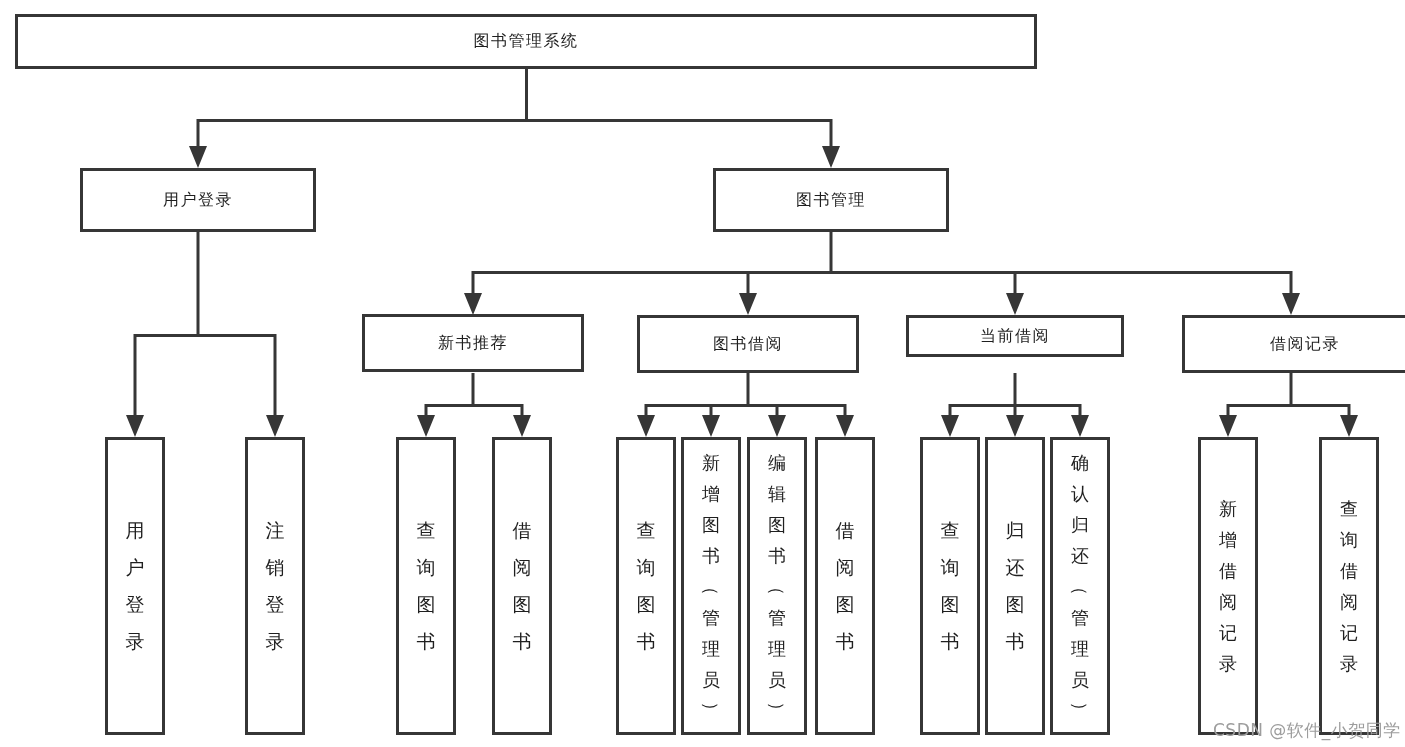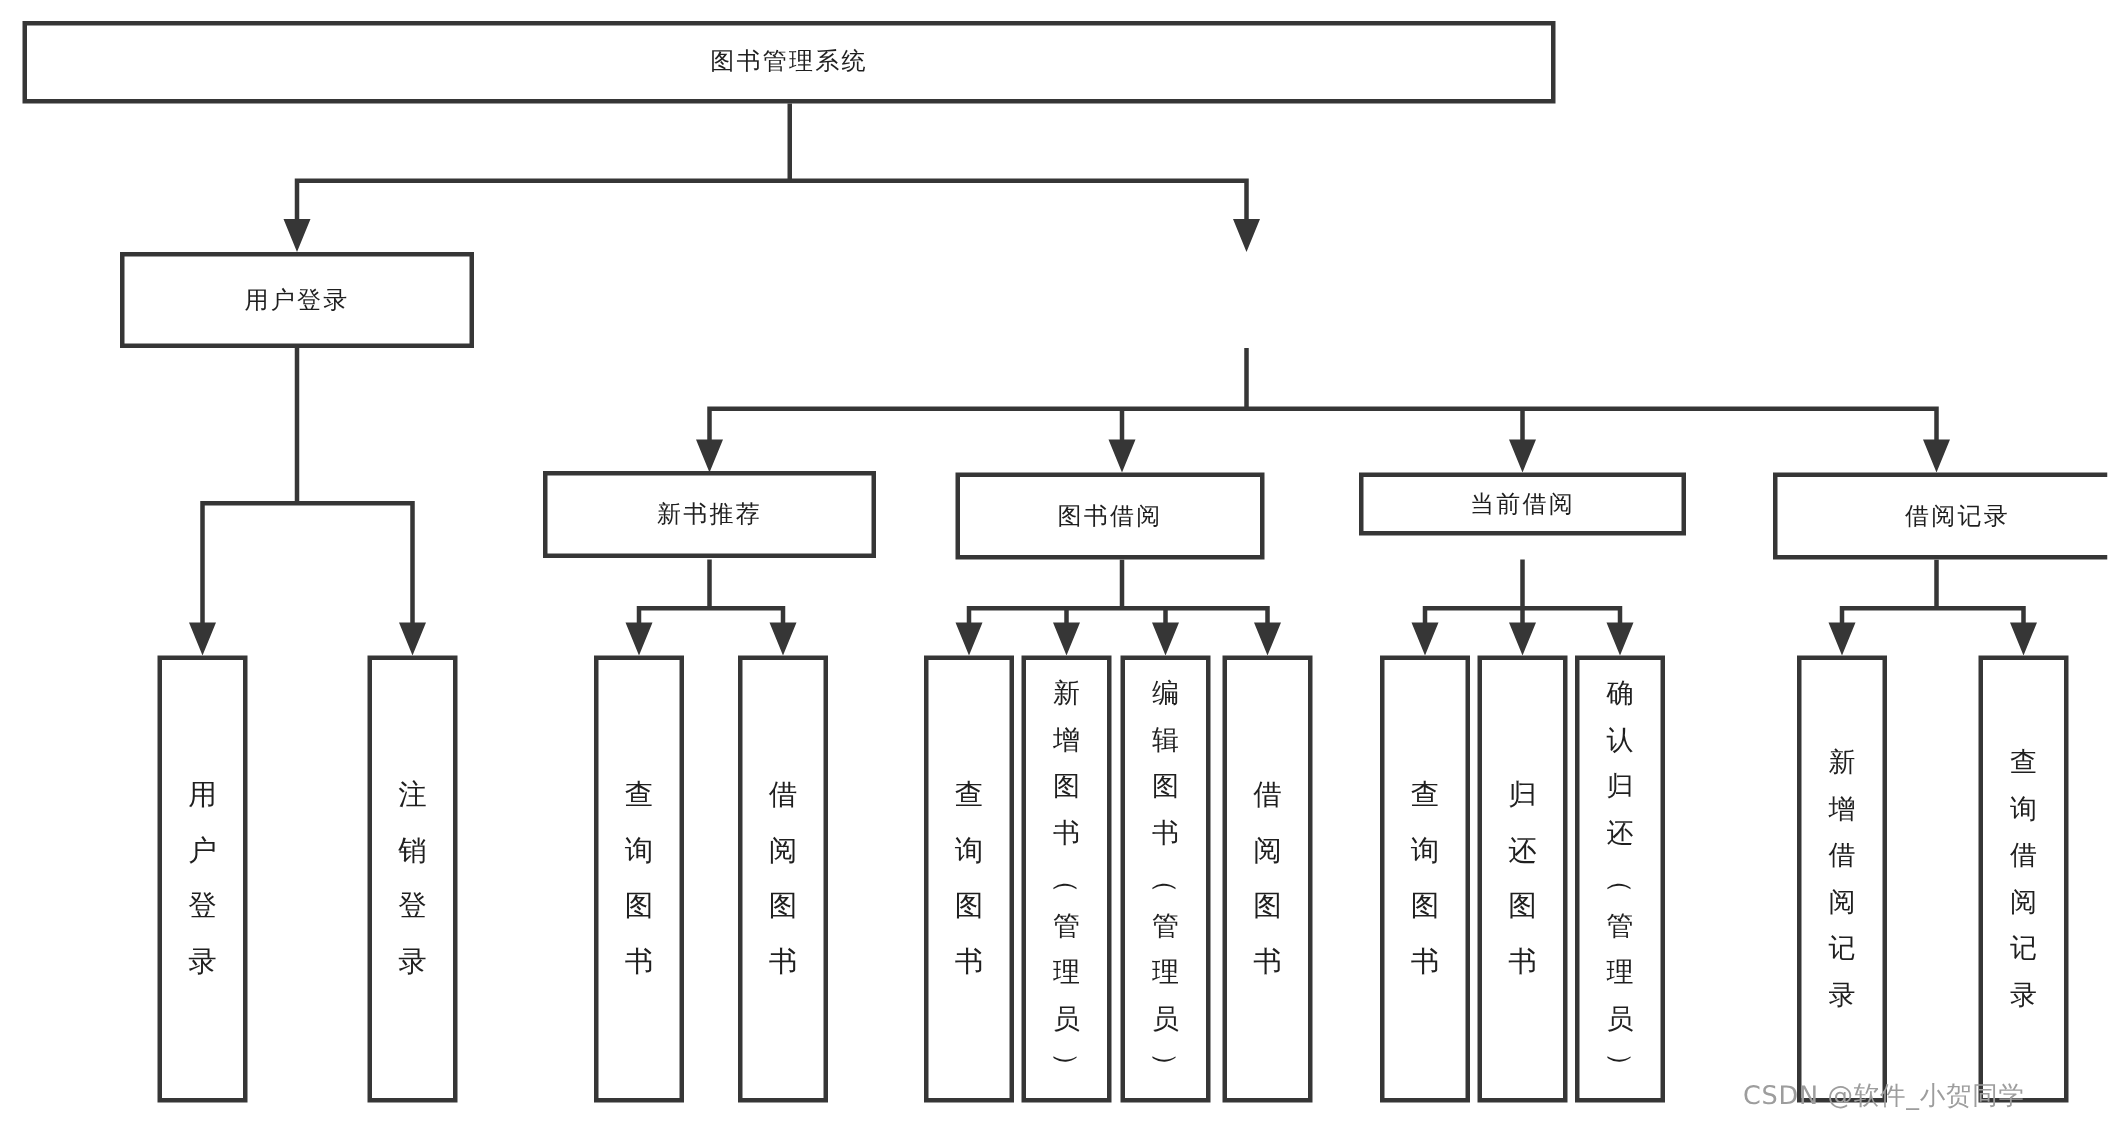--- a/index.html
+++ b/index.html
@@ -30,21 +30,21 @@
   }
   .leaf{flex-direction:column;}
   .vchar{
     font-size:19px;color:var(--text);
     height:37px;line-height:37px;
     text-align:center;
   }
   .vchar.compact{height:31px;line-height:31px;font-size:18px;}
   .vchar.paren{transform:rotate(90deg);}
   .watermark{
-    position:absolute;left:1162px;top:719px;
+    position:absolute;left:1213px;top:719px;
     font-size:17px;color:var(--wm);white-space:nowrap;
     letter-spacing:0.5px;
   }
 </style>
 </head>
 <body>
 
 <div class="stage">
 
   <svg class="connectors" width="1405" height="747" viewBox="0 0 1405 747">
@@ -76,25 +76,28 @@
       M1219 415 L1237 415 L1228 437 Z  M1340 415 L1358 415 L1349 437 Z"></path>
   </svg>
 
   <div class="node" style="left:15px;top:14px;width:1022px;height:55px;">
     <span class="lbl">图书管理系统</span>
   </div>
 
   <div class="node" style="left:80px;top:168px;width:236px;height:64px;">
     <span class="lbl">用户登录</span>
   </div>
+  <div class="node" style="left:713px;top:168px;width:236px;height:64px;">
+    <span class="lbl">图书管理</span>
+  </div>
 
   <div class="node" style="left:362px;top:314px;width:222px;height:58px;">
     <span class="lbl">新书推荐</span>
   </div>
-  <div class="node" style="left:637px;top:315px;width:206px;height:58px;">
+  <div class="node" style="left:637px;top:315px;width:222px;height:58px;">
     <span class="lbl">图书借阅</span>
   </div>
   <div class="node" style="left:906px;top:315px;width:218px;height:42px;">
     <span class="lbl">当前借阅</span>
   </div>
   <div class="node" style="left:1182px;top:315px;width:246px;height:58px;">
     <span class="lbl">借阅记录</span>
   </div>
 
   <div class="node leaf" style="left:105px;top:437px;width:60px;height:298px;">

